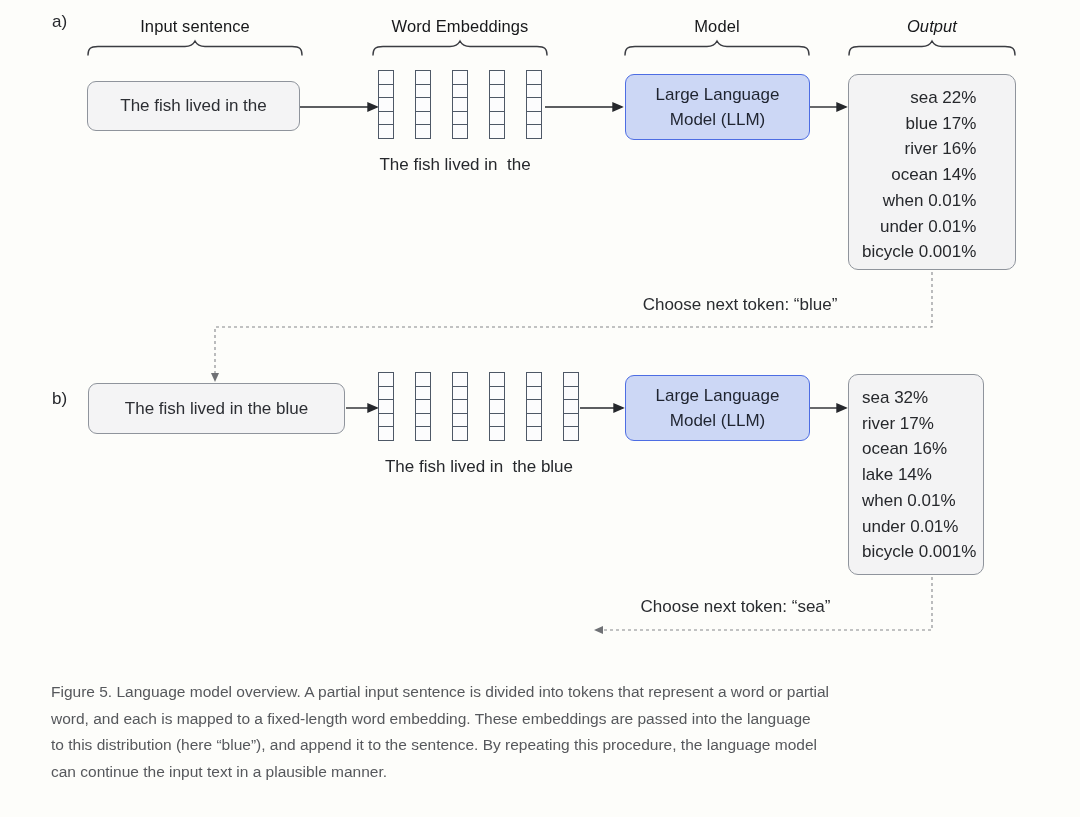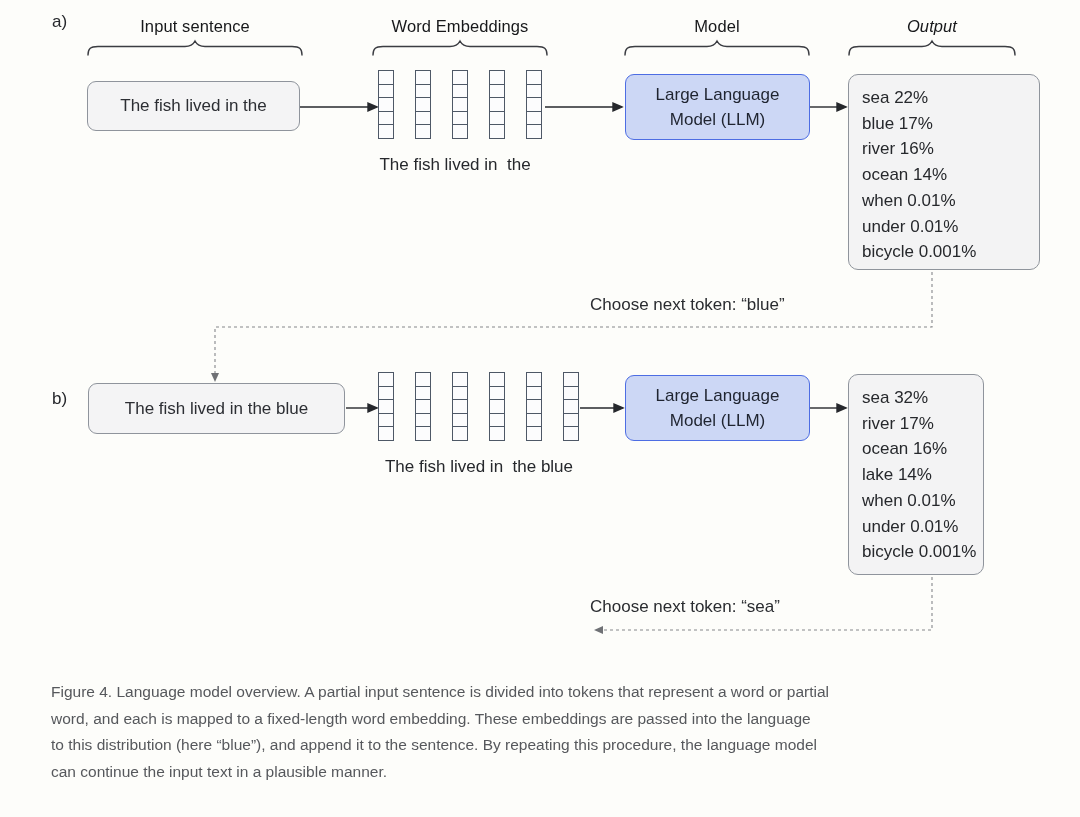--- a/index.html
+++ b/index.html
@@ -37,21 +37,21 @@
     align-items:flex-start;justify-content:flex-start;
     padding:10px 12px 8px 13px;text-align:left;
   }
   .out-line{font-size:17px;line-height:25.7px;color:#26282c;white-space:nowrap;}
   .tokcap{
     position:absolute;font-size:17px;color:#26282c;
     text-align:center;white-space:nowrap;
   }
   .choose{
     position:absolute;font-size:17px;color:#2a2c30;
-    text-align:left;white-space:nowrap;
+    text-align:center;white-space:nowrap;
   }
   .embed{position:absolute;display:flex;gap:21px;}
   .ecol{display:flex;flex-direction:column;}
   .ecell{
     width:14px;height:12.6px;
     border:1px solid #4e5866;background:#fcfcfd;
     margin-top:-1px;
   }
   .ecell:first-child{margin-top:0;}
   .caption{
@@ -163,21 +163,21 @@
         <div class="ecell"></div>
         <div class="ecell"></div>
       </div>
     </div>
   <div class="tokcap" style="left:355px;top:155px;width:200px;">The fish lived in&nbsp; the</div>
 
   <div class="box llm-box" style="left:625px;top:74px;width:185px;height:66px;">
     <span>Large Language Model (LLM)</span>
   </div>
 
-  <div class="box output-box" style="left:848px;top:74px;width:192px;height:196px;">
+  <div class="box output-box" style="left:848px;top:74px;width:168px;height:196px;text-align:right;">
     <div>
         <div class="out-line">sea 22%</div>
         <div class="out-line">blue 17%</div>
         <div class="out-line">river 16%</div>
         <div class="out-line">ocean 14%</div>
         <div class="out-line">when 0.01%</div>
         <div class="out-line">under 0.01%</div>
         <div class="out-line">bicycle 0.001%</div>
       </div>
   </div>
@@ -248,19 +248,19 @@
         <div class="out-line">lake 14%</div>
         <div class="out-line">when 0.01%</div>
         <div class="out-line">under 0.01%</div>
         <div class="out-line">bicycle 0.001%</div>
       </div>
   </div>
 
   <div class="choose" style="left:590px;top:597px;width:291px;">Choose next token: “sea”</div>
 
   <div class="caption">
-      <div class="cap-line">Figure 4. Language model overview. A partial input sentence is divided into tokens that represent a word or partial</div>
+      <div class="cap-line">Figure 5. Language model overview. A partial input sentence is divided into tokens that represent a word or partial</div>
       <div class="cap-line">word, and each is mapped to a fixed-length word embedding. These embeddings are passed into the language</div>
       <div class="cap-line">to this distribution (here “blue”), and append it to the sentence. By repeating this procedure, the language model</div>
       <div class="cap-line">can continue the input text in a plausible manner.</div>
     </div>
 
 </div>
 
 </body></html>

